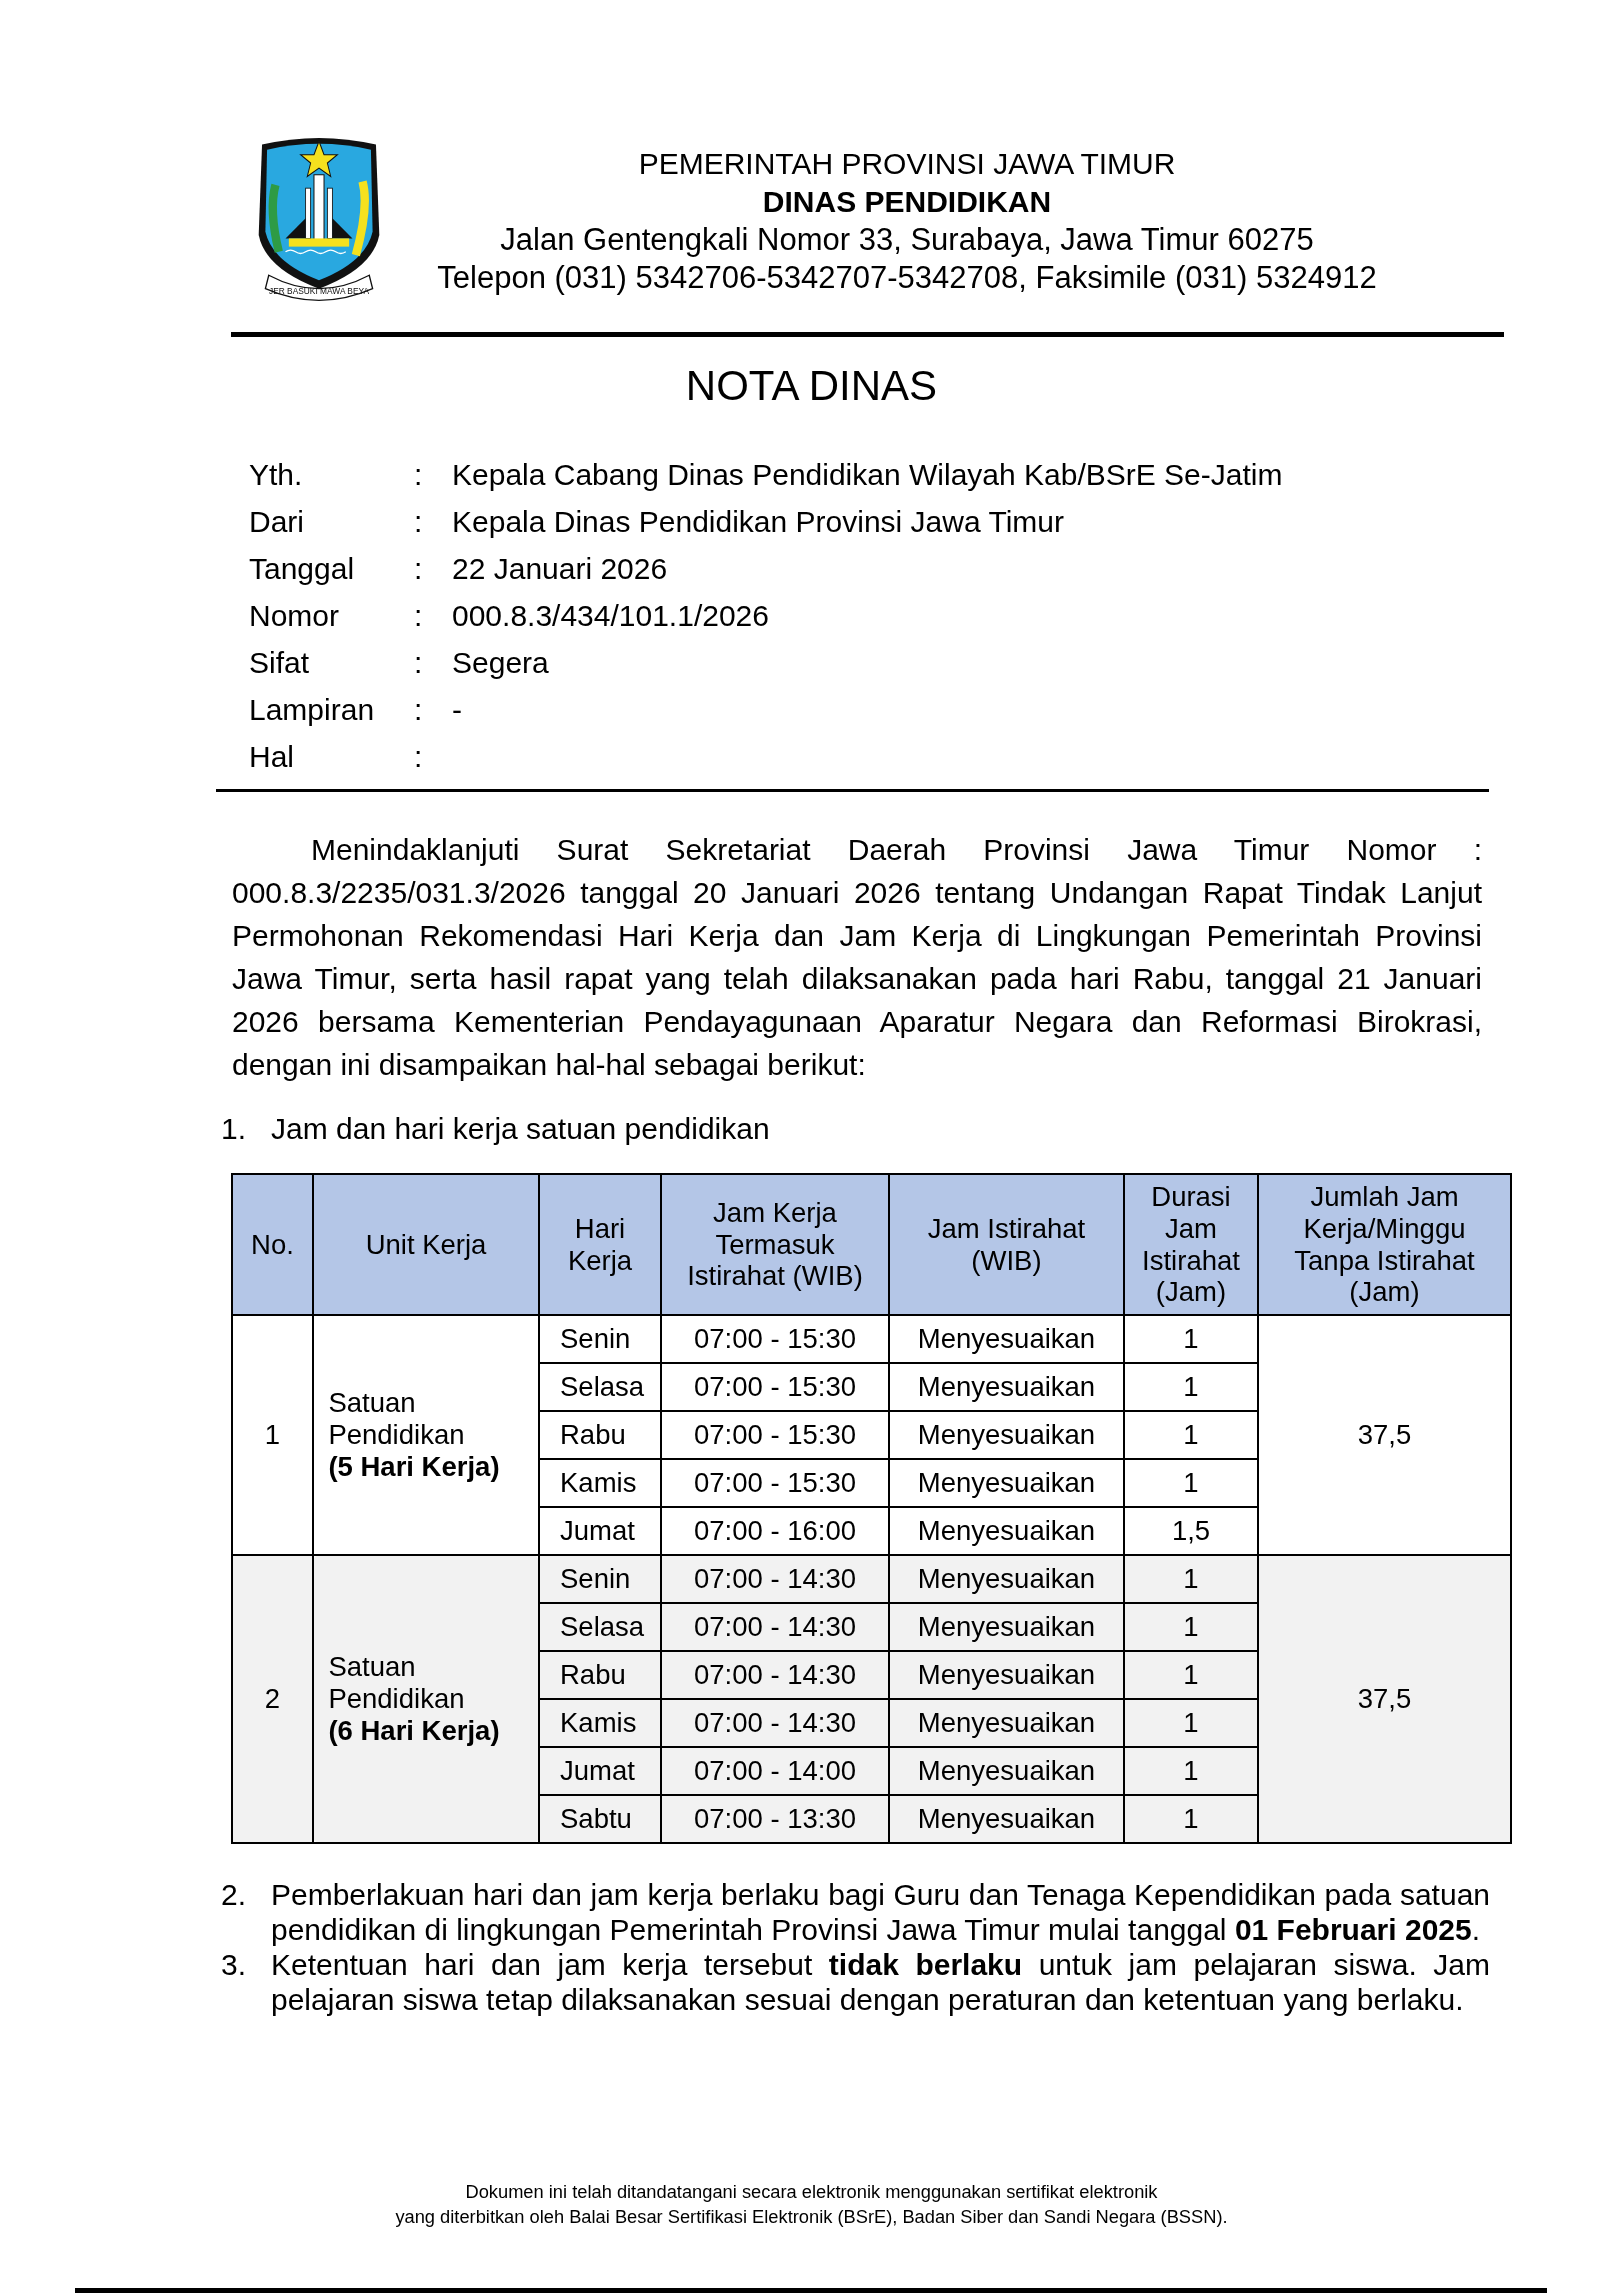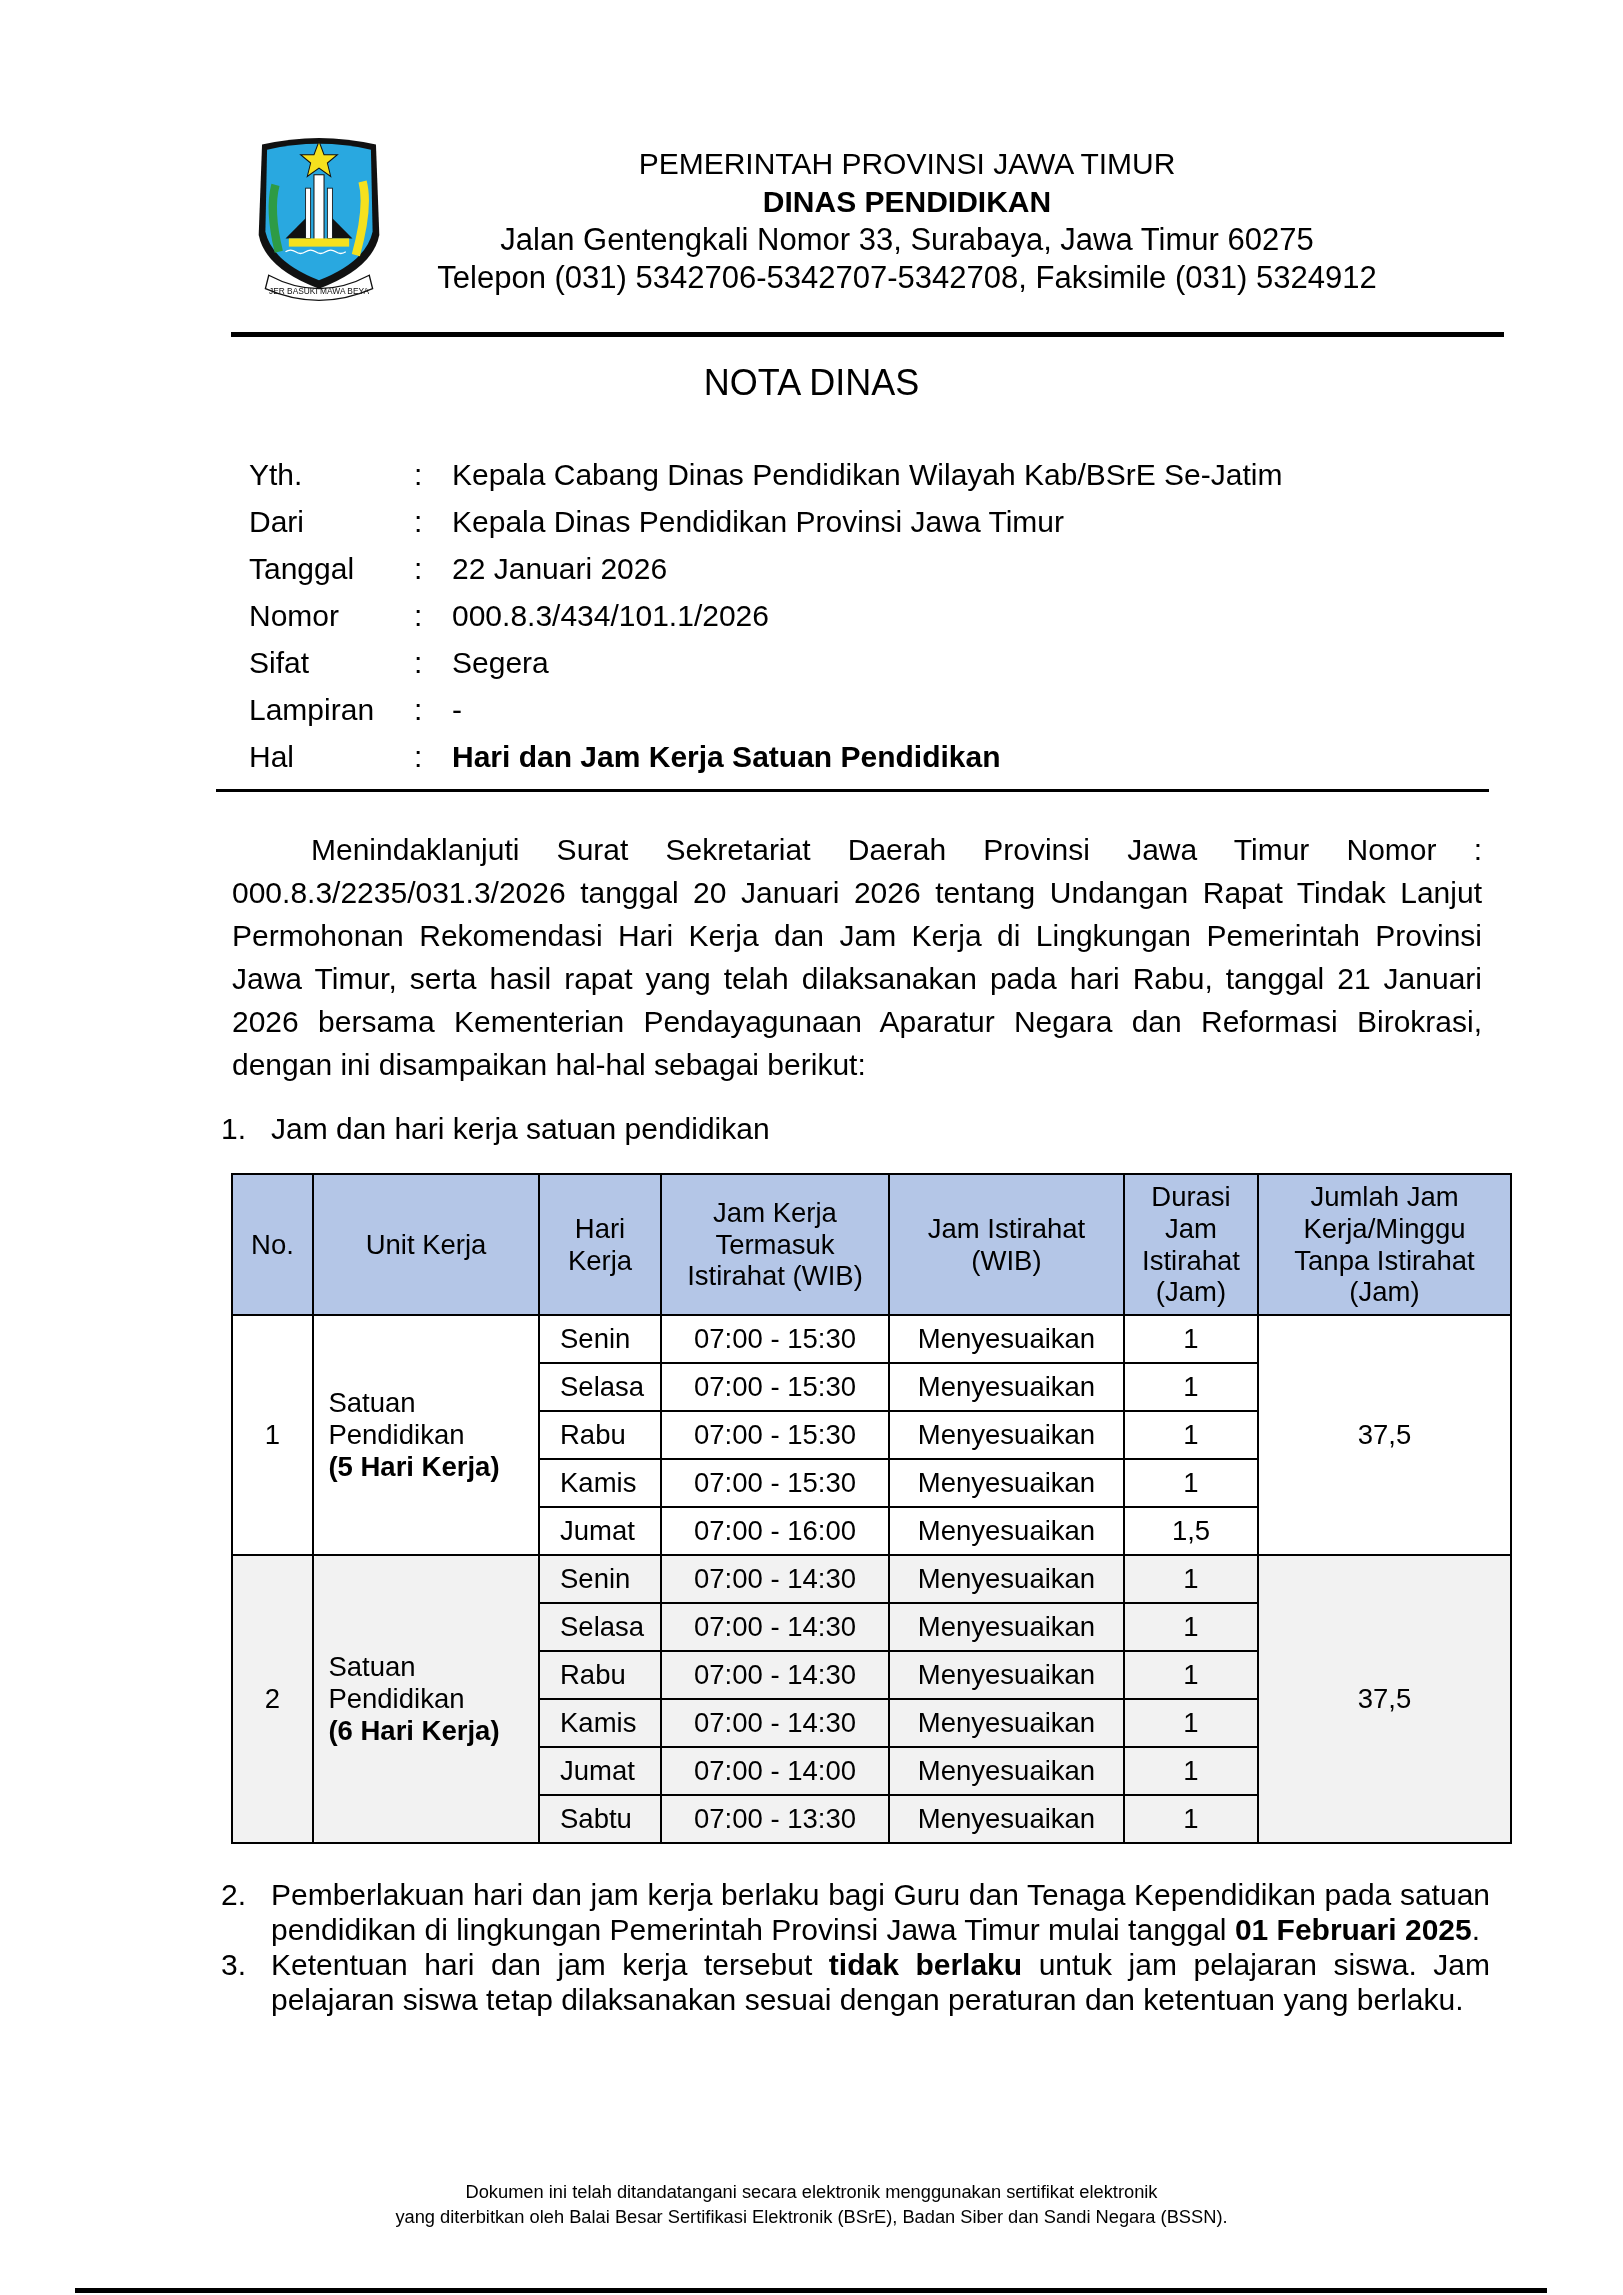--- a/index.html
+++ b/index.html
@@ -11,21 +11,21 @@
 
   
   .logo { left: 252px; top: 134px; width: 134px; height: 177px; }
   .lh-line { left: 292px; width: 1230px; text-align: center; white-space: nowrap; }
   .lh-1 { top: 147px; font-size: 30px; }
   .lh-2 { top: 185px; font-size: 30px; font-weight: bold; }
   .lh-3 { top: 222px; font-size: 31px; }
   .lh-4 { top: 260px; font-size: 31px; }
   .lh-rule { left: 231px; top: 332px; width: 1273px; height: 4.6px; background: #000; }
 
-  .title { left: 0; width: 1623px; top: 362px; text-align: center; font-size: 36px; }
+  .title { left: 0; width: 1623px; top: 362px; text-align: center; font-size: 42px; }
 
   
   .meta { left: 249px; top: 458px; font-size: 30px; }
   .meta-row { height: 47px; display: flex; align-items: flex-start; white-space: nowrap; }
   .meta-label { width: 165px; }
   .meta-colon { width: 38px; }
   .meta-value.bold { font-weight: bold; }
   .meta-rule { left: 216px; top: 789px; width: 1273px; height: 2.6px; background: #000; }
 
   
@@ -115,21 +115,20 @@
     <span class="meta-value">Segera</span>
   </div>
   <div class="meta-row">
     <span class="meta-label">Lampiran</span>
     <span class="meta-colon">:</span>
     <span class="meta-value">-</span>
   </div>
   <div class="meta-row">
     <span class="meta-label">Hal</span>
     <span class="meta-colon">:</span>
-    <span class="meta-value bold">Hari dan Jam Kerja Satuan Pendidikan</span>
   </div>
 </div>
 <div class="abs meta-rule"></div>
 
 <div class="abs para">Menindaklanjuti Surat Sekretariat Daerah Provinsi Jawa Timur Nomor : 000.8.3/2235/031.3/2026 tanggal 20 Januari 2026 tentang Undangan Rapat Tindak Lanjut Permohonan Rekomendasi Hari Kerja dan Jam Kerja di Lingkungan Pemerintah Provinsi Jawa Timur, serta hasil rapat yang telah dilaksanakan pada hari Rabu, tanggal 21 Januari 2026 bersama Kementerian Pendayagunaan Aparatur Negara dan Reformasi Birokrasi, dengan ini disampaikan hal-hal sebagai berikut:</div>
 
 <div class="abs item1">
   <span class="num">1.</span><span>Jam dan hari kerja satuan pendidikan</span>
 </div>
 

